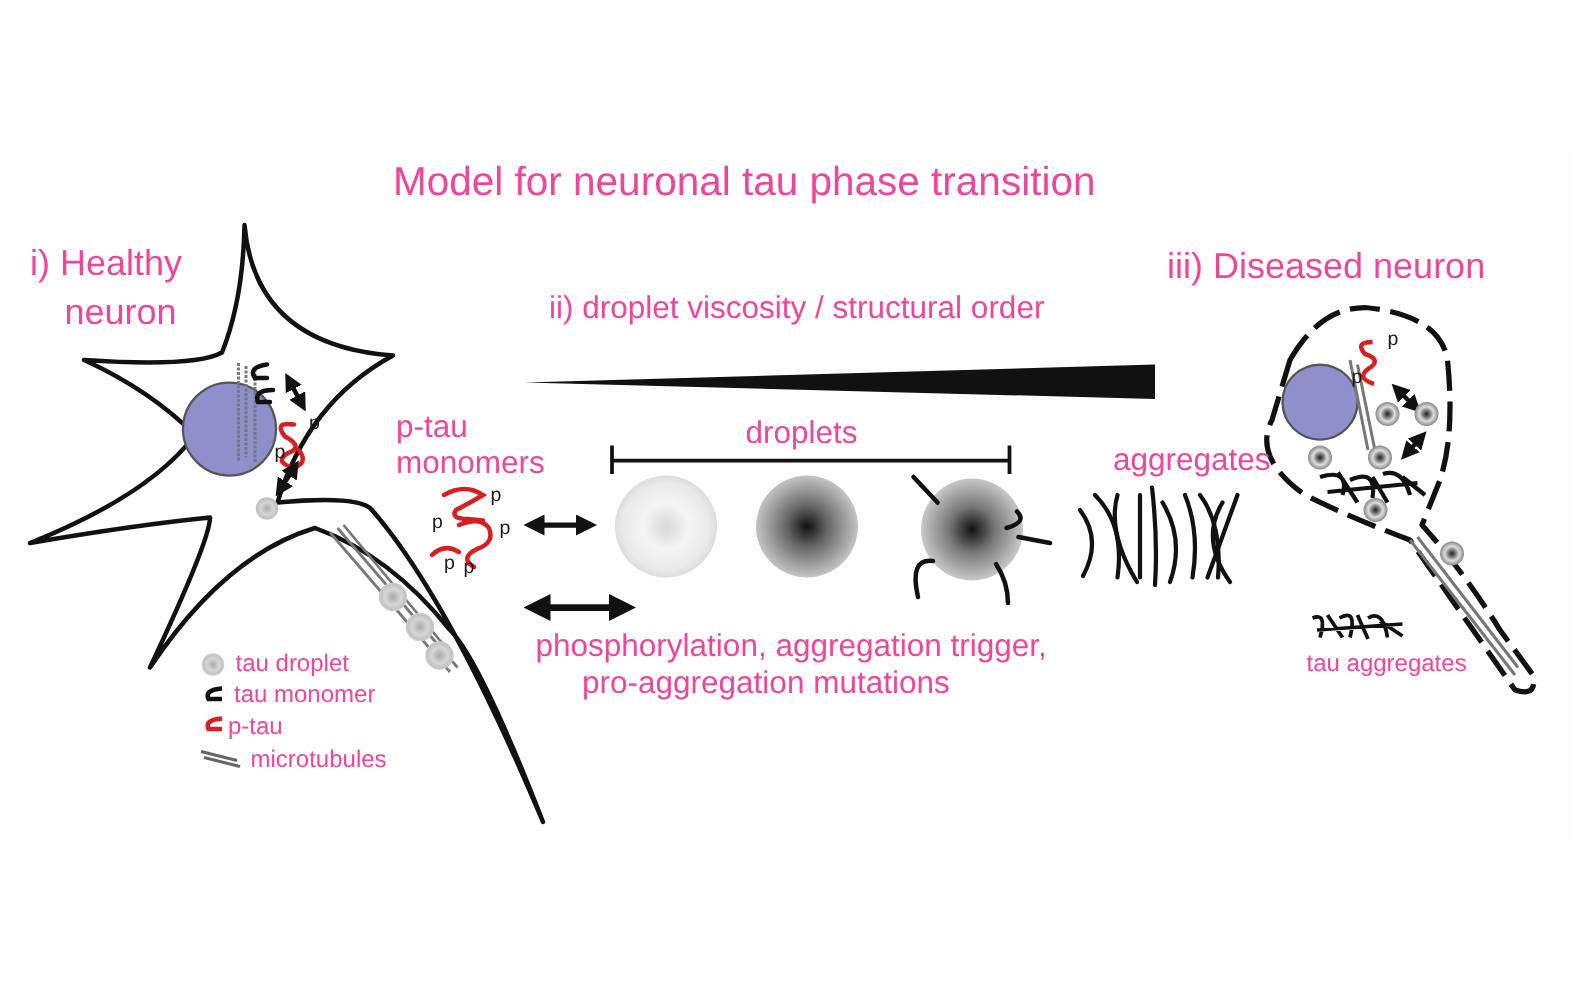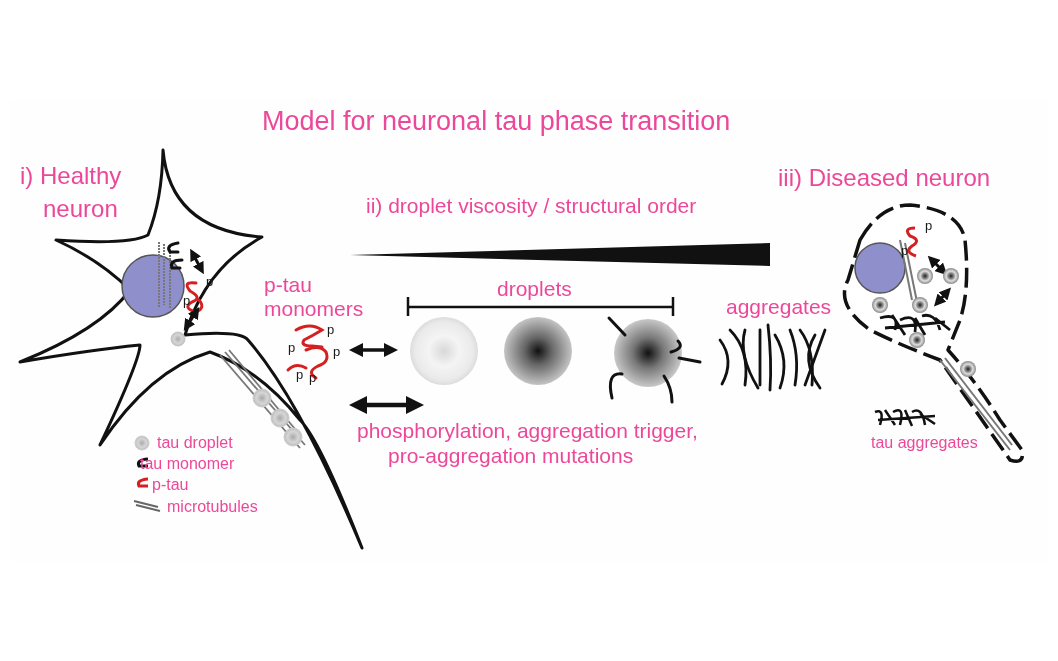--- a/index.html
+++ b/index.html
@@ -166,22 +166,22 @@
 
 <div class="txt h-lab" style="left:20px; top:161px;">i) Healthy</div>
 <div class="txt h-lab" style="left:43px; top:194px;">neuron</div>
 
 <div class="txt mid" style="left:366px; top:193px;">ii) droplet viscosity / structural order</div>
 <div class="txt h-lab" style="left:778px; top:163px;">iii) Diseased neuron</div>
 
 <div class="txt mid" style="left:264px; top:272px;">p-tau</div>
 <div class="txt mid" style="left:264px; top:296px;">monomers</div>
 <div class="txt mid" style="left:497px; top:276px;">droplets</div>
-<div class="txt mid" style="left:726px; top:294px;">aggregates</div>
+<div class="txt mid" style="left:742px; top:294px;">aggregates</div>
 <div class="txt mid" style="left:357px; top:418px;">phosphorylation, aggregation trigger,</div>
 <div class="txt mid" style="left:357px; top:443px;margin-left:31px;">pro-aggregation mutations</div>
 
 <div class="txt leg" style="left:157px; top:434px;">tau droplet</div>
-<div class="txt leg" style="left:140px; top:455px;">tau monomer</div>
+<div class="txt leg" style="left:156px; top:455px;">tau monomer</div>
 <div class="txt leg" style="left:152px; top:476px;">p-tau</div>
 <div class="txt leg" style="left:167px; top:498px;">microtubules</div>
 
 <div class="txt leg" style="left:871px; top:434px;">tau aggregates</div>
 
 </body></html>

